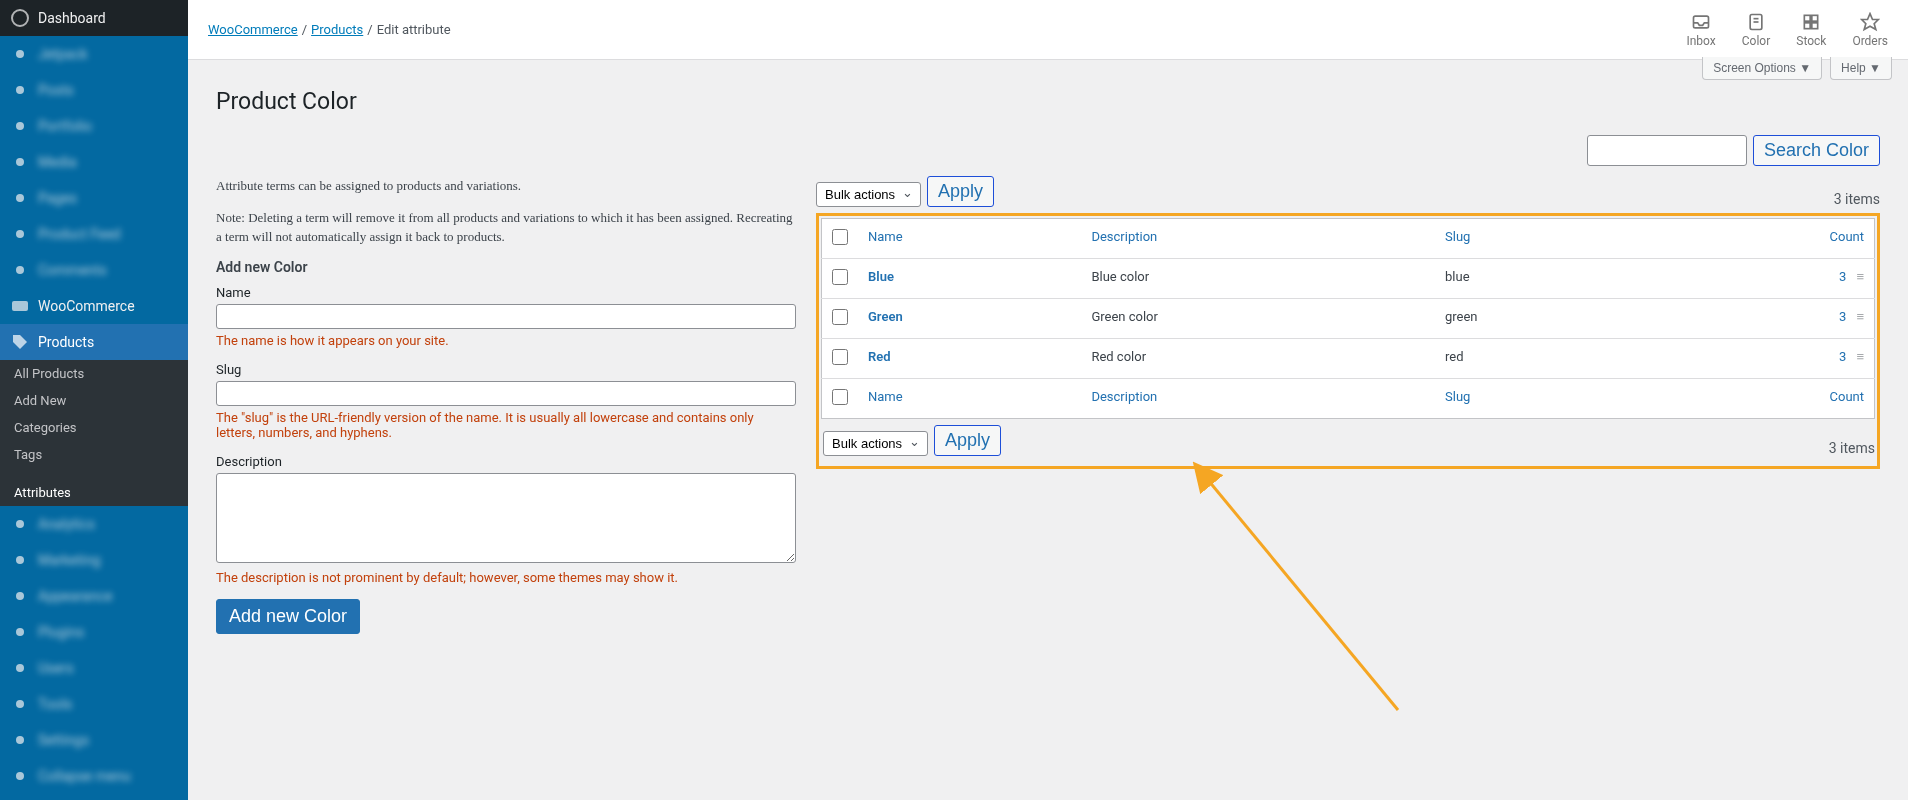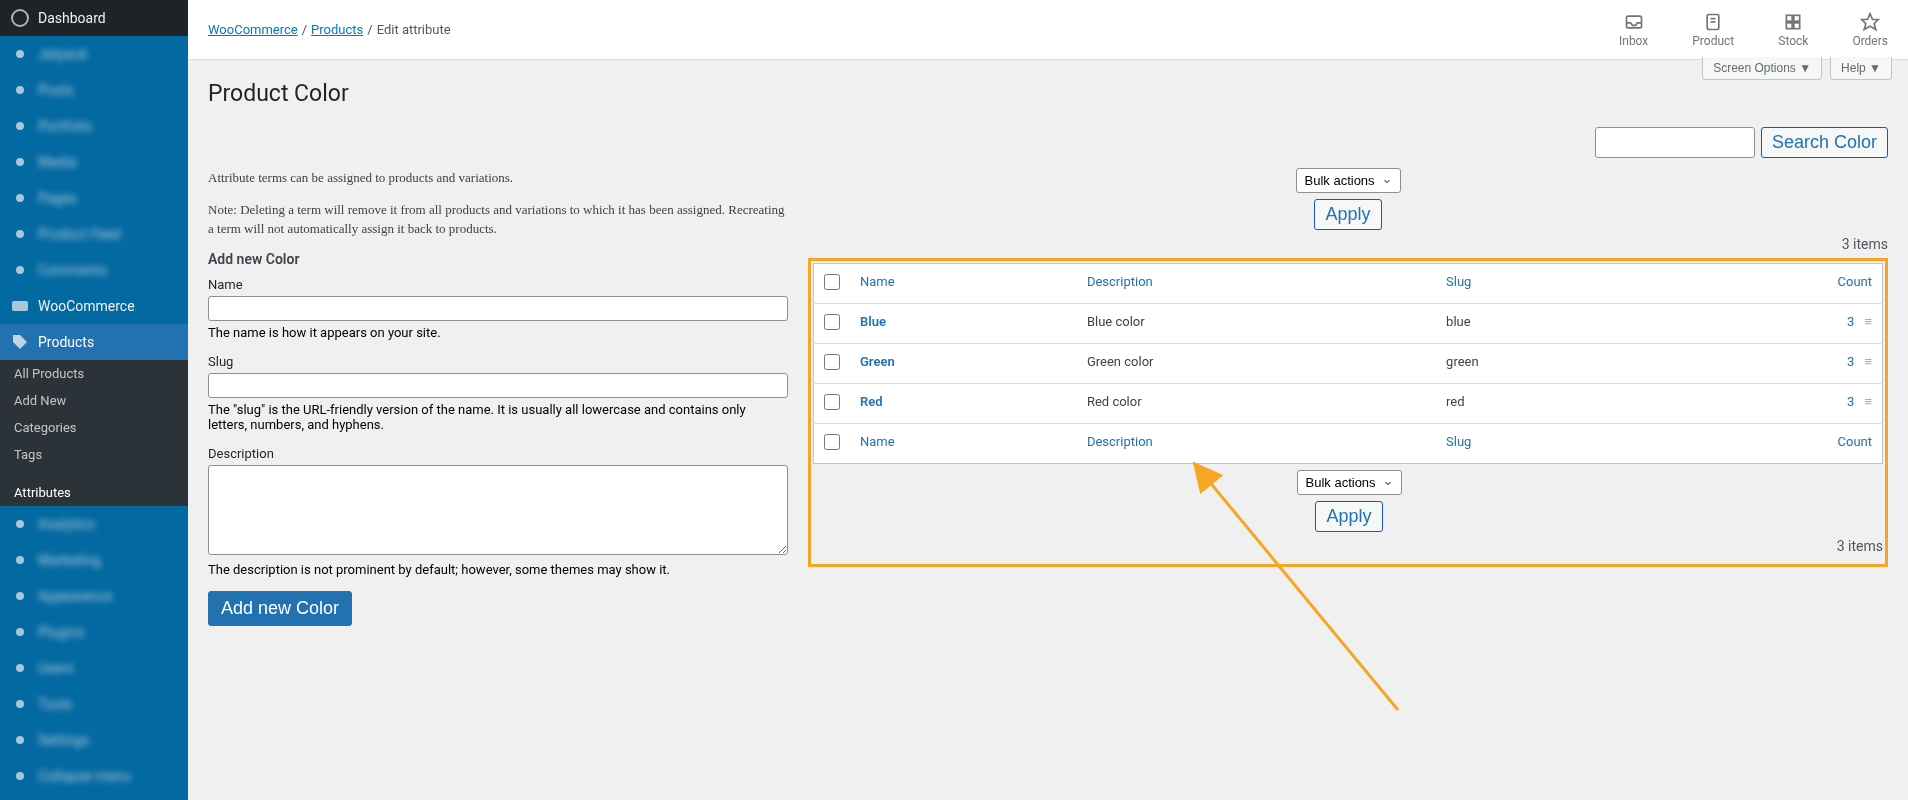--- a/index.html
+++ b/index.html
@@ -17,47 +17,47 @@
 .sidebar-sub { background: #2c3338; }
 .sidebar-sub .sub-item { padding: 6px 12px 6px 14px; color: #c3c4c7; font-size: 13px; cursor: pointer; }
 .sidebar-sub .sub-item.current { color: #fff; font-weight: 400; margin-top: 11px; }
 
 
 .main { flex: 1; position: relative; border-radius: 14px; }
 .topbar { height: 60px; background: #fff; display: flex; align-items: center; padding: 0 20px; border-bottom: 1px solid #dcdcde; }
 .breadcrumb { font-size: 13px; color: #50575e; }
 .breadcrumb a { color: #007cba; text-decoration: underline; }
 .breadcrumb .sep { margin: 0 4px; color: #50575e; }
-.topbar-right { margin-left: auto; display: flex; gap: 44px; }
+.topbar-right { margin-left: auto; display: flex; gap: 26px; }
 .top-btn { display: flex; flex-direction: column; align-items: center; color: #757575; cursor: pointer; font-size: 12px; gap: 2px; }
 .top-btn svg { width: 20px; height: 20px; }
 
 .toggles { position: absolute; right: 16px; top: 57px; display: flex; gap: 8px; }
 .toggle-btn { background: #f6f7f7; border: 1px solid #c3c4c7; border-top: none; padding: 4px 10px; font-size: 12px; color: #646970; cursor: pointer; border-radius: 0 0 4px 4px; }
 
-.content { padding: 20px; }
+.content { padding: 28px; }
 h1 { font-size: 23px; font-weight: 400; color: #1d2327; margin-bottom: 20px; }
 .search-row { display: flex; justify-content: flex-end; gap: 6px; margin-bottom: 10px; }
 .search-row input[type=text] { border: 1px solid #8c8f94; padding: 3px 8px; font-size: 13px; width: 160px; border-radius: 3px; }
 .btn { background: #f6f7f7; border: 1px solid #1d4ed8; color: #2271b1; padding: 4px 10px; font-size: 18px; cursor: pointer; border-radius: 3px; }
 .btn-primary { background: #2271b1; color: #fff; border-color: #2271b1; padding: 6px 12px; }
 
 .cols { display: flex; gap: 20px; }
 .col-left { width: 580px; }
 .col-right { flex: 1; }
 
 .col-left p { font-size: 13px; line-height: 1.5; margin-bottom: 12px; font-family: Liberation Serif, serif; }
 .col-left h2 { font-size: 14px; font-weight: 600; margin-bottom: 10px; }
 .form-field { margin-bottom: 14px; }
 .form-field label { display: block; font-size: 13px; margin-bottom: 4px; color: #1d2327; }
 .form-field input[type=text], .form-field textarea { width: 100%; border: 1px solid #8c8f94; padding: 4px 8px; font-size: 13px; border-radius: 3px; }
 .form-field textarea { height: 90px; resize: both; }
-.form-field .hint { font-size: 13px; color: #000000; margin-top: 4px; }
-
-.bulk-row { display: flex; align-items: center; gap: 6px; margin-bottom: 6px; flex-direction: column; }
+.form-field .hint { font-size: 13px; color: #c2410c; margin-top: 4px; }
+
+.bulk-row { display: flex; align-items: flex-end; gap: 6px; margin-bottom: 6px; }
 .bulk-row select { border: 1px solid #8c8f94; padding: 4px 24px 4px 8px; font-size: 13px; border-radius: 3px; background: #fff; appearance: none; }
 .select-wrap { position: relative; display: inline-block; }
 .select-wrap::after { content: "⌄"; position: absolute; right: 8px; top: 3px; pointer-events: none; color: #50575e; }
 .items-count { margin-left: auto; font-size: 14px; color: #50575e; }
 
 .table-frame { border: 3px solid #f5a623; padding: 2px; }
 table.wp-table { width: 100%; border-collapse: collapse; background: #fff; border: 1px solid #c3c4c7; }
 table.wp-table th, table.wp-table td { text-align: left; padding: 10px; font-size: 13px; border-bottom: 1px solid #dcdcde; vertical-align: top; }
 table.wp-table thead th { font-weight: 400; color: #2271b1; }
 table.wp-table thead th.cb, table.wp-table td.cb { width: 30px; }
@@ -245,21 +245,21 @@
               <path d="M3 13h5l2 3h4l2-3h5"></path>
             </svg>
             <span>Inbox</span>
           </div>
         <div class="top-btn">
             <svg viewBox="0 0 24 24" fill="none" stroke="currentColor" stroke-width="2">
               <rect x="5" y="3" width="14" height="18" rx="2"></rect>
               <line x1="9" y1="8" x2="15" y2="8"></line>
               <line x1="9" y1="12" x2="15" y2="12"></line>
             </svg>
-            <span>Product</span>
+            <span>Color</span>
           </div>
         <div class="top-btn">
             <svg viewBox="0 0 24 24" fill="none" stroke="currentColor" stroke-width="2">
               <rect x="4" y="4" width="7" height="7"></rect>
               <rect x="13" y="4" width="7" height="7"></rect>
               <rect x="4" y="13" width="7" height="7"></rect>
               <rect x="13" y="13" width="7" height="7"></rect>
             </svg>
             <span>Stock</span>
           </div>

